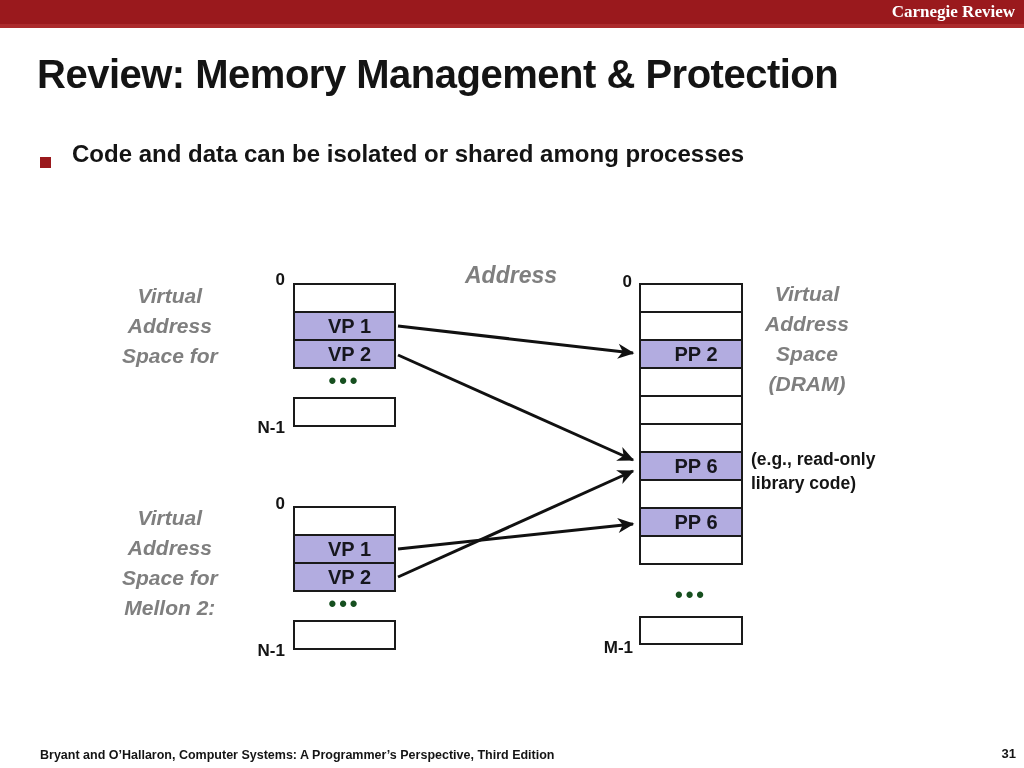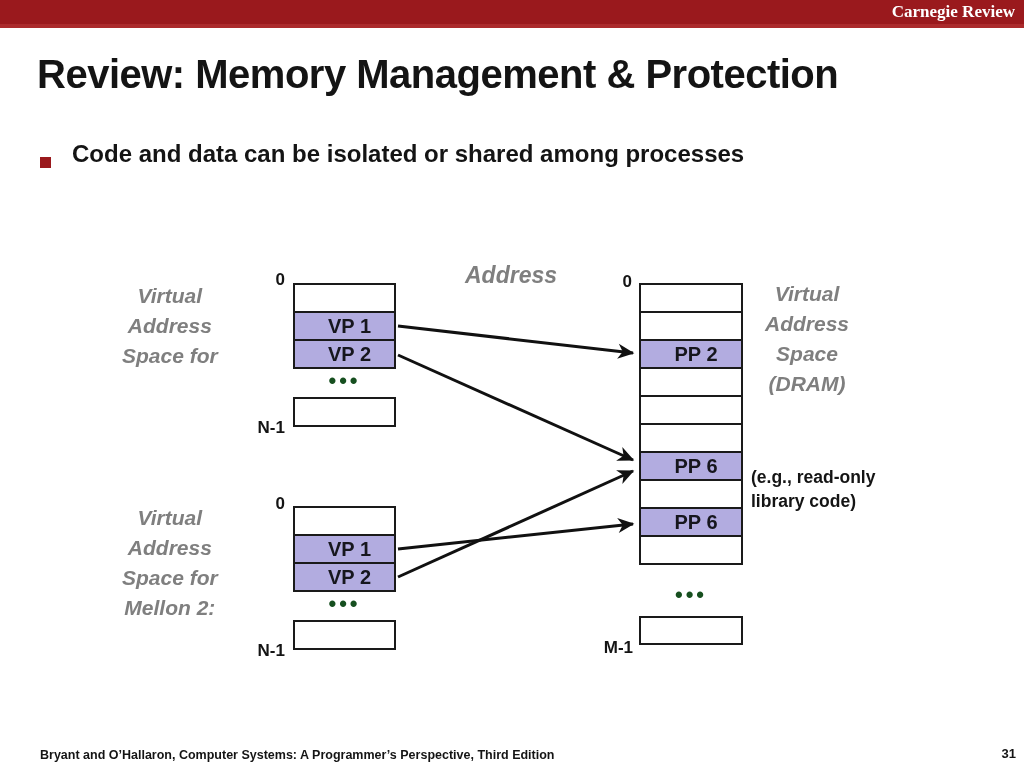--- a/index.html
+++ b/index.html
@@ -25,21 +25,21 @@
   .box{box-sizing:border-box;height:30px;border:2px solid #1a1a1a;background:#ffffff;
        display:flex;align-items:center;justify-content:center;}
   .box + .box{margin-top:-2px;}
   .box.filled{background:#b2ace0;}
   .box span{font-size:20px;font-weight:bold;color:#16161d;margin-left:10px;}
   .lonebox{position:absolute;box-sizing:border-box;border:2px solid #1a1a1a;background:#ffffff;}
   .dots{position:absolute;color:#164f1f;font-size:22px;font-weight:bold;letter-spacing:3px;
         text-align:center;line-height:20px;}
   .edge-label{position:absolute;font-size:17px;font-weight:bold;color:#141414;text-align:right;}
   
-  .annotation{position:absolute;left:751px;top:465px;font-size:17.5px;font-weight:bold;
+  .annotation{position:absolute;left:751px;top:447px;font-size:17.5px;font-weight:bold;
               line-height:24px;color:#141414;white-space:nowrap;}
   
   .arrows{position:absolute;left:0;top:0;pointer-events:none;}
   
   .footer-citation{position:absolute;left:12px;top:748px;font-size:12.5px;font-weight:bold;color:#141414;white-space:nowrap;padding-left:28px;}
   .page-number{position:absolute;right:8px;top:746px;font-size:13px;font-weight:bold;color:#141414;}
 </style>
 </head>
 <body>
 

